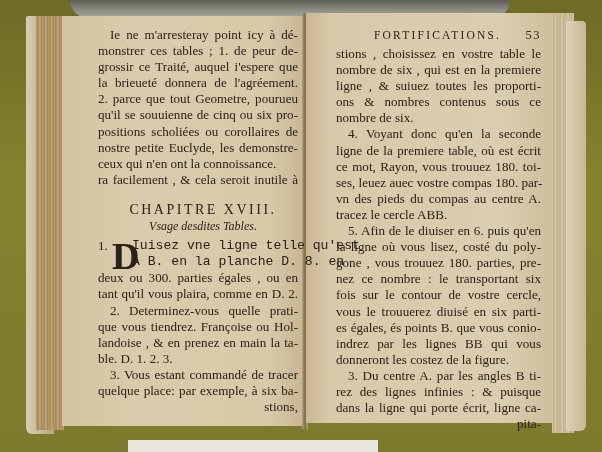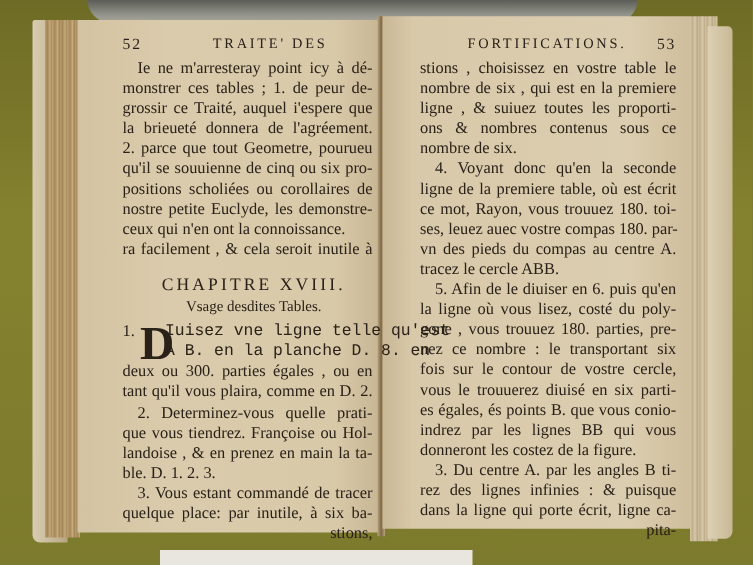--- a/index.html
+++ b/index.html
@@ -31,21 +31,21 @@
   .left-text{left:98px;top:27px;width:200px;}
   .right-text{left:336px;top:27px;width:205px;}
   .head{display:flex;justify-content:space-between;font-size:12.5px;letter-spacing:1.5px;height:18px;margin-bottom:1px;}
   .head .title{letter-spacing:2.2px;}
   .line{white-space:nowrap;text-align:justify;text-align-last:justify;display:block;}
   .line.last{text-align-last:left;}
   .line.ind{padding-left:12px;}
   .line.right{text-align-last:right;}
   .gap{height:14px;}
   .chapter{text-align:center;letter-spacing:2.5px;font-size:12.5px;margin-left:10px;}
-  .subtitle{text-align:center;font-size:12px;margin-left:10px;}
+  .subtitle{text-align:center;font-style:italic;font-size:12px;margin-left:10px;}
   .dropcap-wrap{position:relative;}
   .dropcap{position:absolute;left:14px;top:1px;font-size:38px;line-height:34px;font-weight:bold;}
   .dc-line{padding-left:34px;font-family:Liberation Mono, monospace;}
 </style>
 </head>
 <body>
 
 <div class="bg"></div>
 <div class="shadow-top"></div>
 <div class="white-slip"></div>
@@ -54,24 +54,20 @@
   <div class="cover-left"></div>
   <div class="fore-left"></div>
   <div class="page left"></div>
   <div class="gutter"></div>
   <div class="page right"></div>
   <div class="fore-right"></div>
   <div class="cover-right"></div>
 </div>
 
 <div class="text left-text">
-  <div class="head">
-    <span>52</span>
-    <span class="title" style="margin-right:36px;text-transform:uppercase;font-size:11.5px;">Traite' des</span>
-  </div>
   <div>
     <span class="line ind">Ie ne m'arresteray point icy à dé-</span>
     <span class="line">monstrer ces tables ; 1. de peur de-</span>
     <span class="line">grossir ce Traité, auquel i'espere que</span>
     <span class="line">la brieueté donnera de l'agréement.</span>
     <span class="line">2. parce que tout Geometre, pourueu</span>
     <span class="line">qu'il se souuienne de cinq ou six pro-</span>
     <span class="line">positions scholiées ou corollaires de</span>
     <span class="line">nostre petite Euclyde, les demonstre-</span>
     <span class="line last">ceux qui n'en ont la connoissance.</span>
@@ -89,21 +85,21 @@
     <span class="line">tant qu'il vous plaira, comme en D. 2.</span>
   </div>
   <div>
     <span class="line ind">2. Determinez-vous quelle prati-</span>
     <span class="line">que vous tiendrez. Françoise ou Hol-</span>
     <span class="line">landoise , &amp; en prenez en main la ta-</span>
     <span class="line last">ble. D. 1. 2. 3.</span>
   </div>
   <div>
     <span class="line ind">3. Vous estant commandé de tracer</span>
-    <span class="line">quelque place: par inutile, à six ba-</span>
+    <span class="line">quelque place: par exemple, à six ba-</span>
     <span class="line right">stions,</span>
   </div>
 </div>
 
 <div class="text right-text">
   <div class="head">
     <span class="title" style="margin-left:38px;text-transform:uppercase;font-size:11.5px;">Fortifications.</span>
     <span>53</span>
   </div>
   <div>

